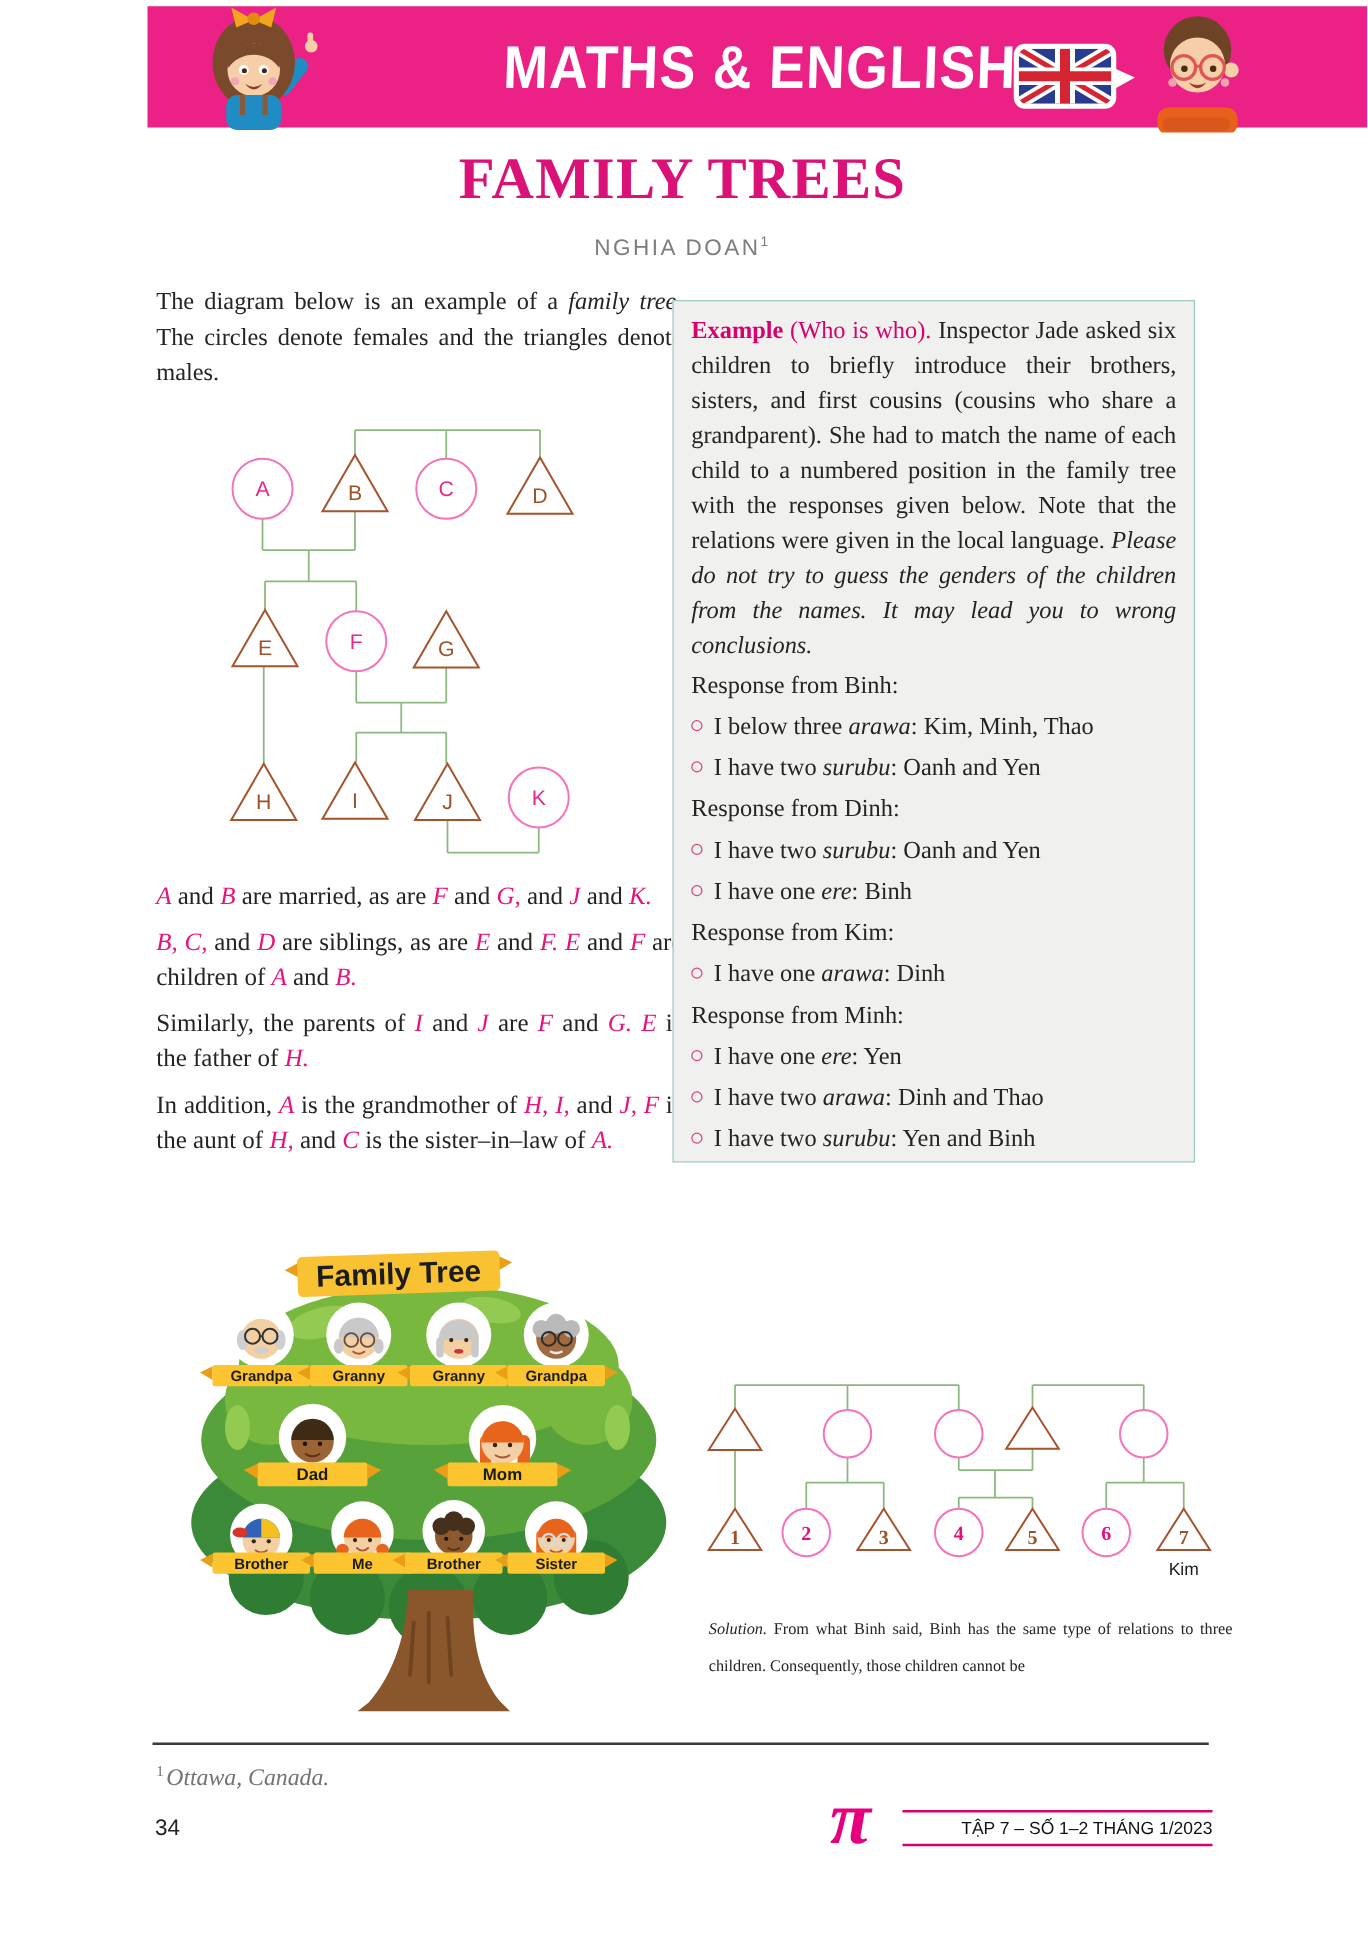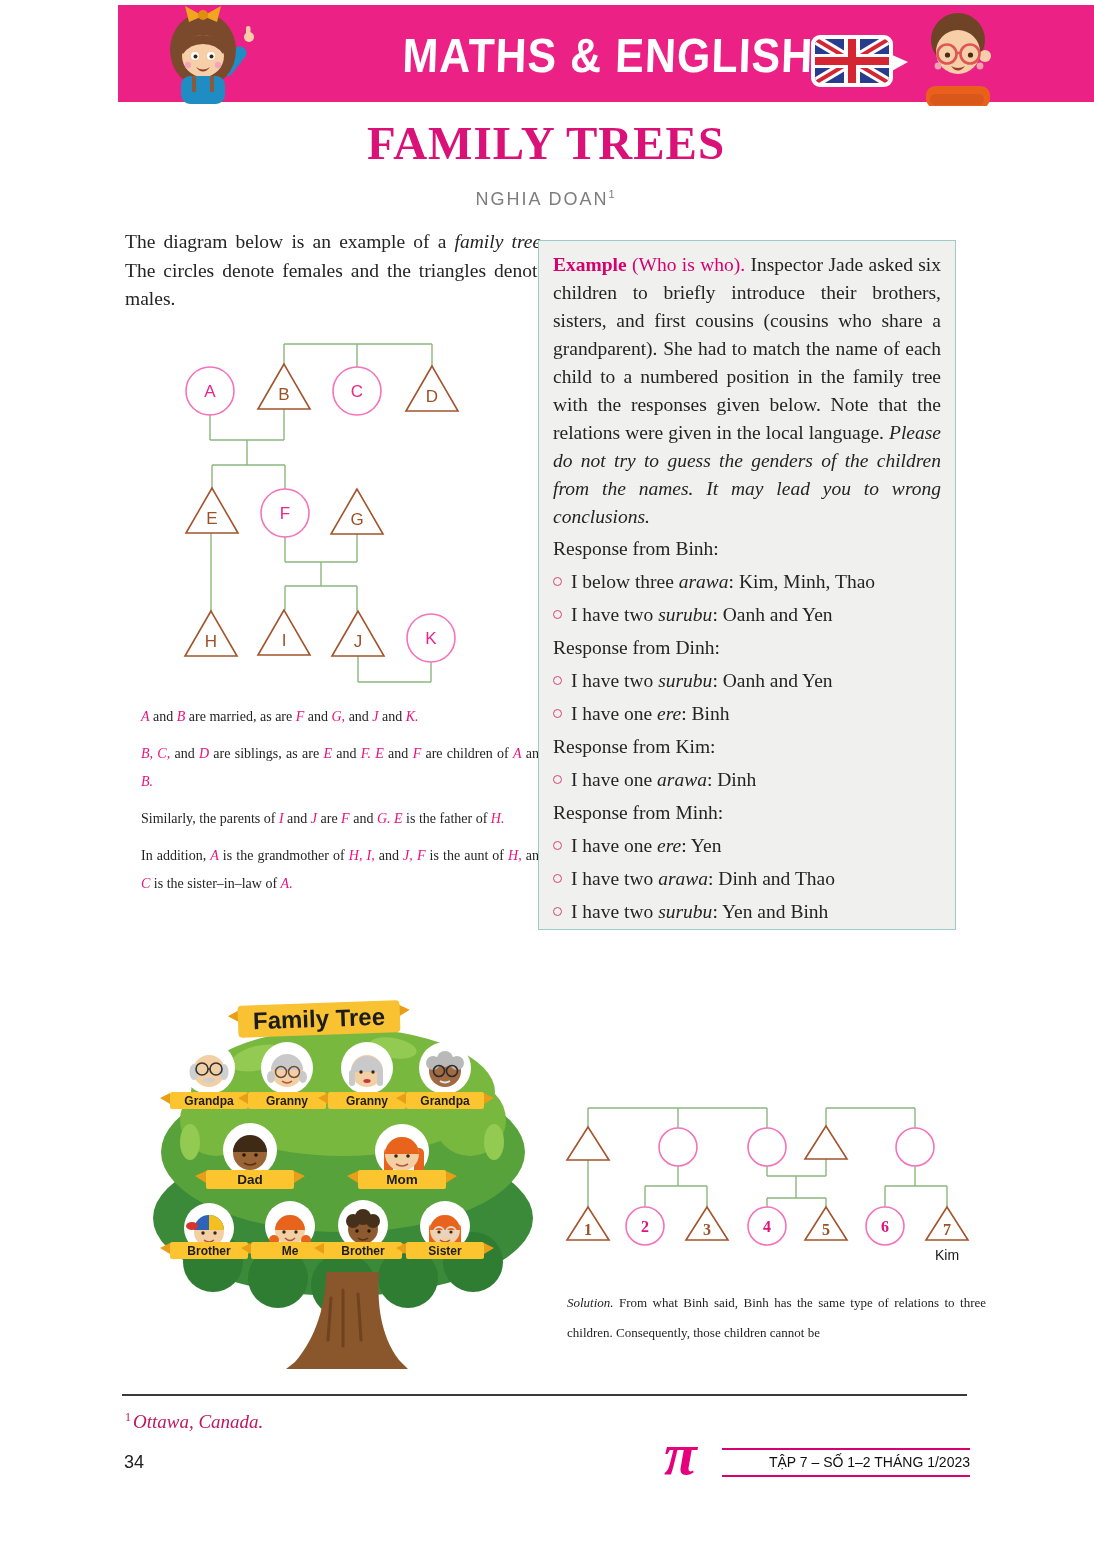--- a/index.html
+++ b/index.html
@@ -19,21 +19,21 @@
   .article-title{position:absolute;left:122px;top:116px;width:848px;text-align:center;
         font-size:47px;font-weight:bold;color:#da1278;letter-spacing:1px;}
   .author{position:absolute;left:122px;top:188px;width:848px;text-align:center;
         font-family:"Liberation Sans",sans-serif;font-size:18px;color:#7d7d7d;letter-spacing:2px;}
   .author sup{font-size:11px;}
 
   
   .intro{position:absolute;left:125px;top:228px;width:421px;
         font-size:19.5px;line-height:28.5px;text-align:justify;}
   .paras{position:absolute;left:125px;top:703px;width:421px;}
-  .paras p{margin:0 0 9px 16px;font-size:14px;line-height:28px;text-align:justify;}
+  .paras p{margin:0 0 9px 0;font-size:20px;line-height:28px;text-align:justify;}
   .it{font-style:italic;}
   .var{color:#e8127d;font-style:italic;}
   .ex-bold{color:#d6006e;font-weight:bold;}
   .ex-pink{color:#d6006e;}
 
   
   .example-box{position:absolute;left:538px;top:240px;width:418px;height:690px;box-sizing:border-box;
         background:#f0f0ee;border:1.6px solid #9dccc7;padding:10px 14px;overflow:hidden;}
   .example-intro{font-size:19.5px;line-height:28px;text-align:justify;}
   .resp-heading{font-size:19.5px;line-height:31px;margin-top:2px;}
@@ -46,21 +46,21 @@
   .diagram2{position:absolute;left:563px;top:1098px;}
   .illustration{position:absolute;left:138px;top:990px;}
   .ribbon-text{font-family:"Liberation Sans",sans-serif;font-weight:bold;fill:#1c1c1c;}
 
   
   .solution{position:absolute;left:567px;top:1288px;width:419px;
         font-size:13px;line-height:30px;text-align:justify;}
 
   
   .footnote-rule{position:absolute;left:122px;top:1394px;width:845px;height:1.5px;background:#3a3a3a;}
-  .footnote{position:absolute;left:125px;top:1410px;color:#be185d;font-size:19px;font-style:italic;}
+  .footnote{position:absolute;left:125px;top:1410px;color:#737373;font-size:19px;font-style:italic;}
   .footnote sup{font-size:12px;font-style:normal;margin-right:2px;}
   .page-num{position:absolute;left:124px;top:1452px;font-family:"Liberation Sans",sans-serif;
         font-size:18px;color:#222;}
   .pi-logo{position:absolute;left:664px;top:1424px;font-size:60px;line-height:60px;color:#e5007d;
         font-weight:bold;font-style:italic;font-family:"Liberation Serif",serif;}
   .issue{position:absolute;left:722px;top:1448px;width:248px;border-top:2px solid #d6006e;
         border-bottom:2px solid #d6006e;padding:4px 0 5px 0;text-align:right;
         font-family:"Liberation Sans",sans-serif;font-size:14px;color:#111;white-space:nowrap;}
 </style>
 </head>

